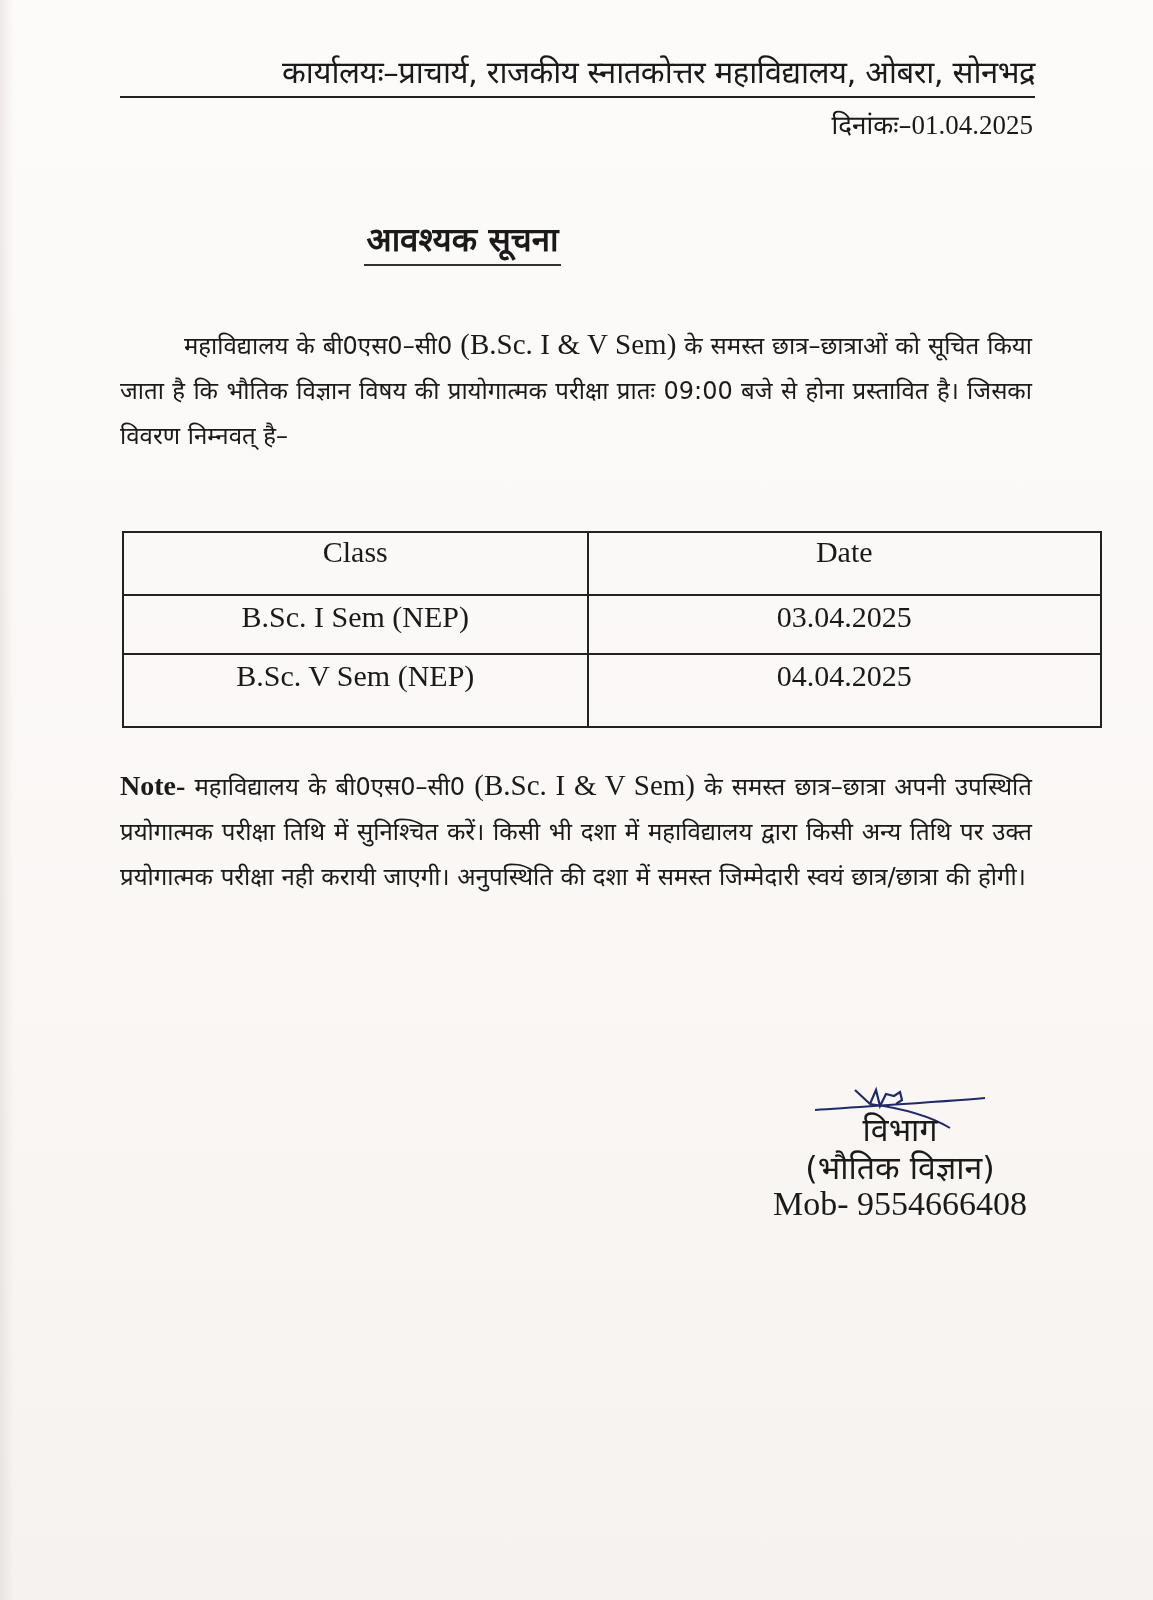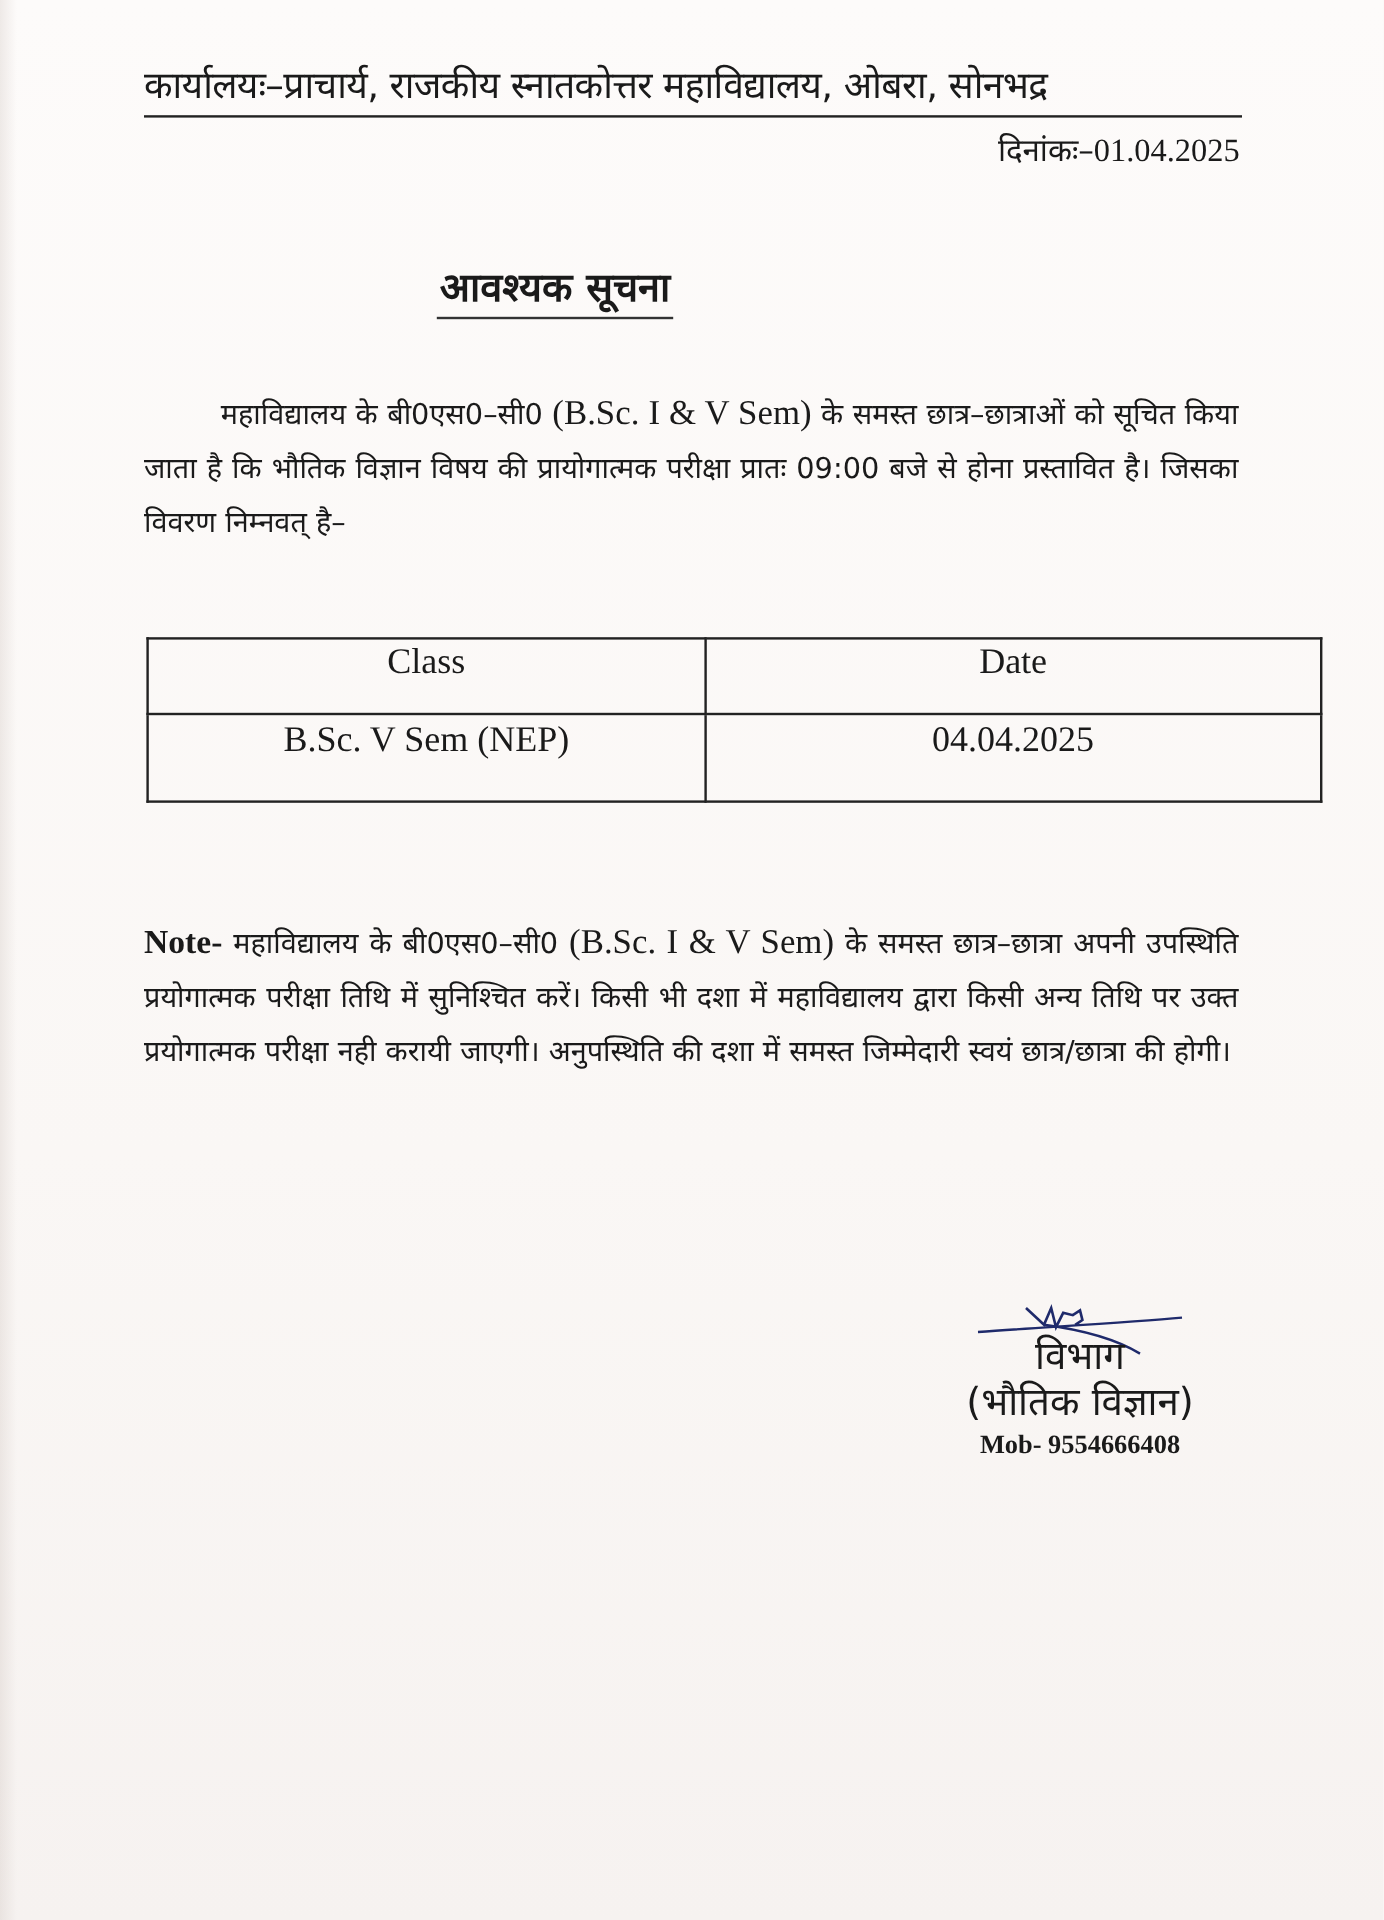--- a/index.html
+++ b/index.html
@@ -30,20 +30,21 @@
       position: absolute;
       left: 120px;
       top: 50px;
       width: 915px;
       font-size: 31px;
       line-height: 44px;
       letter-spacing: -0.5px;
       border-bottom: 2px solid #222;
       white-space: nowrap;
       padding-bottom: 2px;
+      text-align: right;
     }
     .date-line {
       position: absolute;
       right: 120px;
       top: 108px;
       font-size: 26px;
       line-height: 34px;
       white-space: nowrap;
     }
     .date-line .date-value {
@@ -132,22 +133,22 @@
       height: 50px;
     }
     .sig-line {
       font-size: 32px;
       line-height: 38px;
       white-space: nowrap;
     }
     .sig-dept { margin-top: 26px; }
     .sig-mobile {
       font-family: "Liberation Serif", "DejaVu Serif", serif;
-      font-weight: bold;
-      font-size: 22px;
+      font-weight: normal;
+      font-size: 34px;
       line-height: 34px;
     }
   </style>
 </head>
 <body>
 
 <div class="paper"></div>
 
 <div class="office-header hindi">कार्यालयः–प्राचार्य, राजकीय स्नातकोत्तर महाविद्यालय, ओबरा, सोनभद्र</div>
 
@@ -164,20 +165,24 @@
 </div>
 
 <table class="schedule-table">
   <thead>
     <tr>
       <th class="col-class">Class</th>
       <th>Date</th>
     </tr>
   </thead>
   <tbody>
+    <tr>
+      <td>B.Sc. I Sem (NEP)</td>
+      <td>03.04.2025</td>
+    </tr>
     <tr class="last">
       <td>B.Sc. V Sem (NEP)</td>
       <td>04.04.2025</td>
     </tr>
   </tbody>
 </table>
 
 <div class="para note hindi">
   <span class="note-label">Note-</span><span> महाविद्यालय के बी0एस0–सी0 </span><span class="en">(B.Sc. I &amp; V Sem)</span><span> के समस्त छात्र–छात्रा अपनी उपस्थिति प्रयोगात्मक परीक्षा तिथि में सुनिश्चित करें। किसी भी दशा में महाविद्यालय द्वारा किसी अन्य तिथि पर उक्त प्रयोगात्मक परीक्षा नही करायी जाएगी। अनुपस्थिति की दशा में समस्त जिम्मेदारी स्वयं छात्र/छात्रा की होगी।</span>
 </div>

